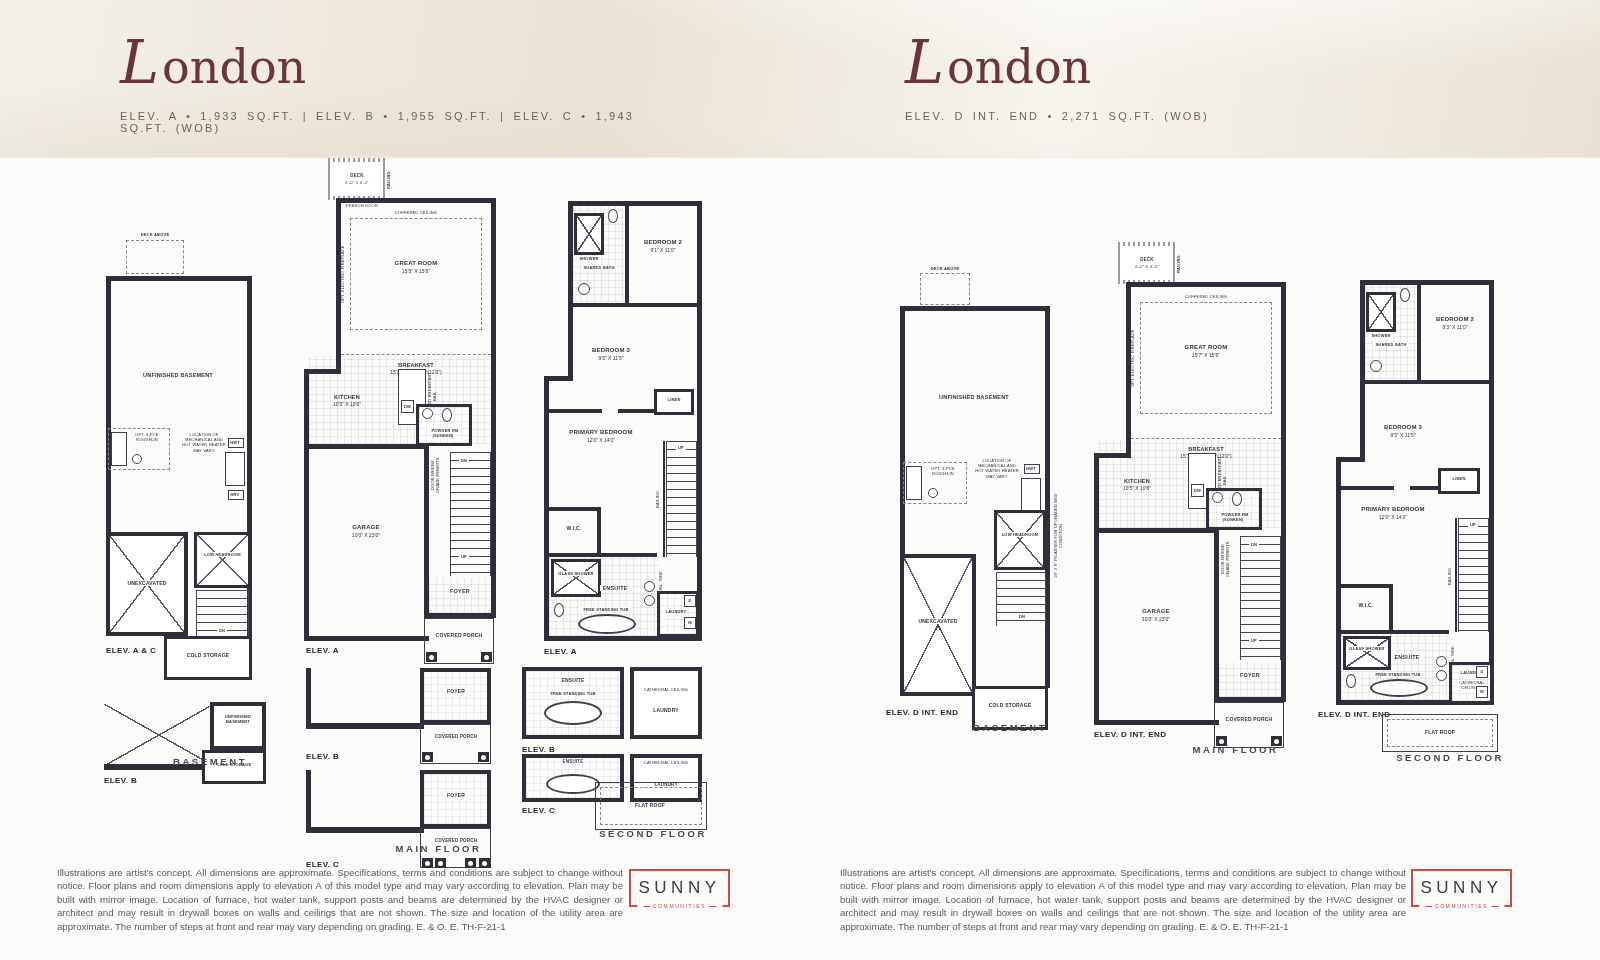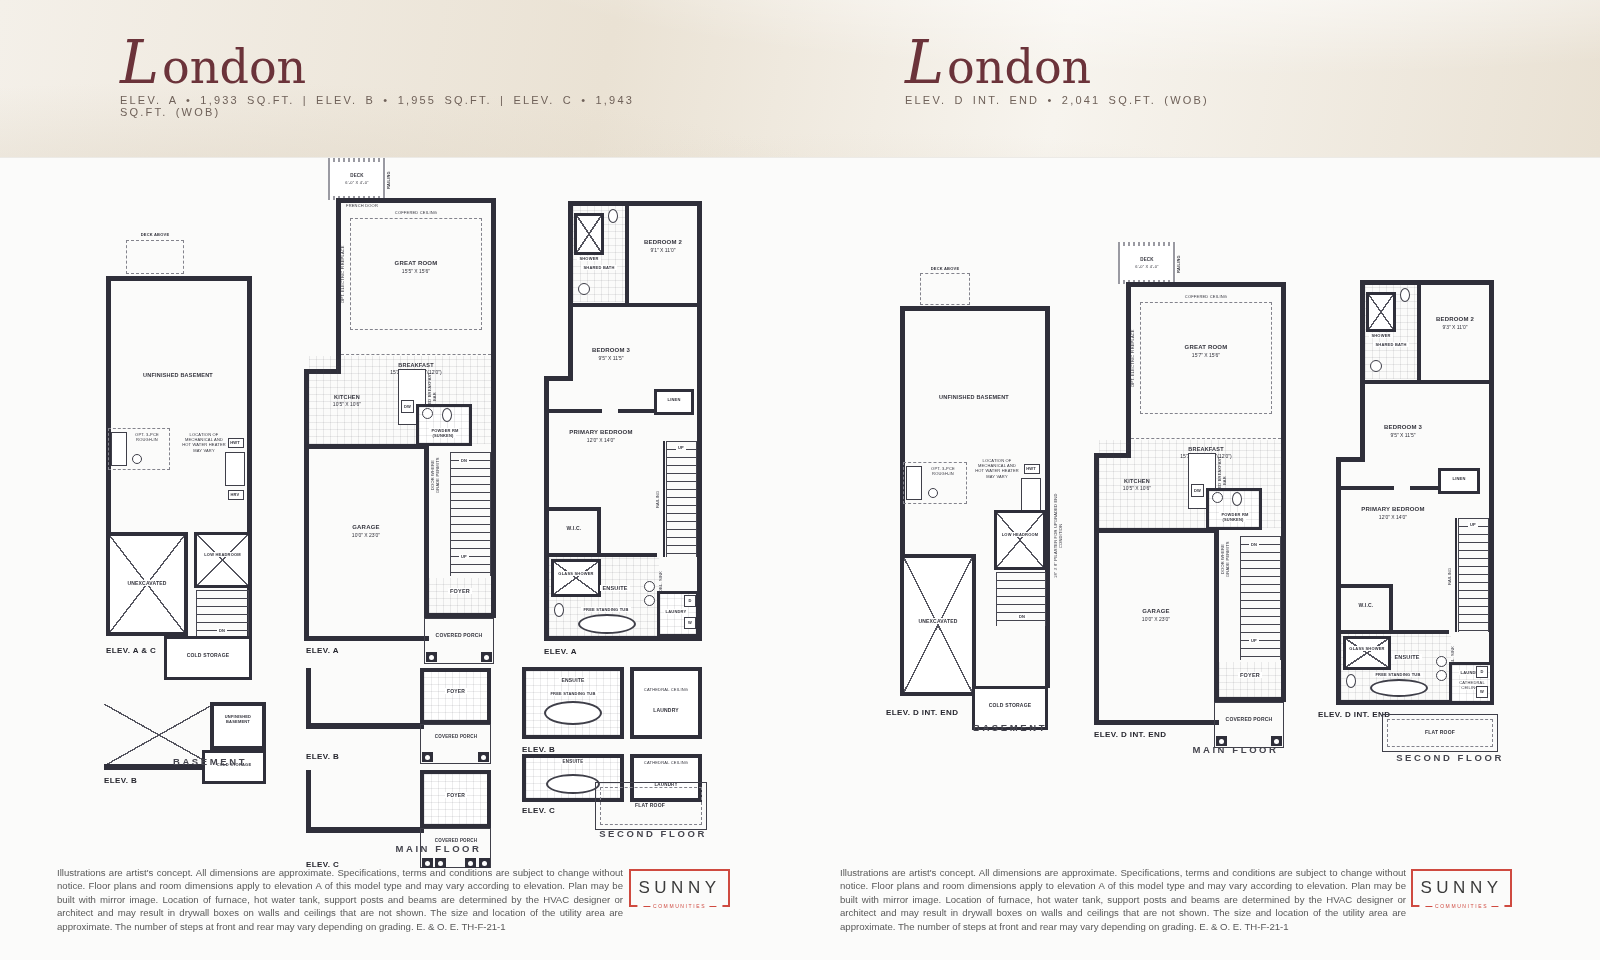--- a/index.html
+++ b/index.html
@@ -10,21 +10,21 @@
   .band{position:absolute;left:0;top:0;width:1600px;height:158px;
     background:
       radial-gradient(90% 160% at 78% -40%, rgba(255,255,255,.95), rgba(255,255,255,0) 55%),
       radial-gradient(70% 130% at 12% 130%, rgba(223,213,196,.65), rgba(223,213,196,0) 60%),
       radial-gradient(60% 120% at 55% 150%, rgba(228,219,203,.55), rgba(228,219,203,0) 55%),
       linear-gradient(100deg,#f4f0e9 0%,#eae2d4 38%,#f7f4ee 66%,#e9e1d3 100%);
     border-bottom:1px solid #eceae6}
   .tblock{position:absolute;top:32px;text-align:left}
   .title{font-family:"DejaVu Serif",serif;font-size:46px;line-height:1.05;color:var(--maroon);font-weight:400}
   .title::first-letter{font-style:italic;font-size:1.28em;letter-spacing:3px}
-  .subtitle{margin-top:0;font-size:11px;letter-spacing:2.2px;word-spacing:3px;color:#6f6159;font-weight:500}
+  .subtitle{margin-top:16px;font-size:11px;letter-spacing:2.2px;word-spacing:3px;color:#6f6159;font-weight:500}
   
   .plan{position:absolute}
   .w{position:absolute;background:var(--wall)}
   .rm{position:absolute;border:4px solid var(--wall);background:#fff}
   .rm3{position:absolute;border:3px solid var(--wall);background:#fff}
   .rm2{position:absolute;border:1.6px solid #3f3f49;background:#fff}
   .open{background:transparent}
   .dash{position:absolute;border:1px dashed #83838c}
   .hdash{position:absolute;border-top:1.5px dashed #83838c}
   .lbl{position:absolute;font-size:6px;line-height:1.3;color:var(--ink);text-align:center;font-weight:700;letter-spacing:.2px}
@@ -57,21 +57,21 @@
 </head>
 <body>
 
 <div class="band">
   <div class="tblock" style="left:120px;width:560px">
     <div class="title">London</div>
     <div class="subtitle">ELEV. A  •  1,933 SQ.FT.   |   ELEV. B  •  1,955 SQ.FT.   |   ELEV. C  •  1,943 SQ.FT. (WOB)</div>
   </div>
   <div class="tblock" style="left:905px;width:560px">
     <div class="title">London</div>
-    <div class="subtitle">ELEV. D INT. END  •  2,041 SQ.FT. (WOB)</div>
+    <div class="subtitle">ELEV. D INT. END  •  2,271 SQ.FT. (WOB)</div>
   </div>
 </div>
 
 <div class="plan" style="left:98px;top:232px;width:172px;height:458px">
   <div class="lbl s4" style="left:28px;top:0;width:58px">DECK ABOVE</div>
   <div class="dash" style="left:28px;top:8px;width:58px;height:34px"></div>
   <div class="w" style="left:8px;top:44px;width:146px;height:5px"></div>
   <div class="w" style="left:8px;top:44px;width:5px;height:360px"></div>
   <div class="w" style="left:149px;top:44px;width:5px;height:362px"></div>
   <div class="lbl s55" style="left:38px;top:140px;width:84px">UNFINISHED BASEMENT</div>

